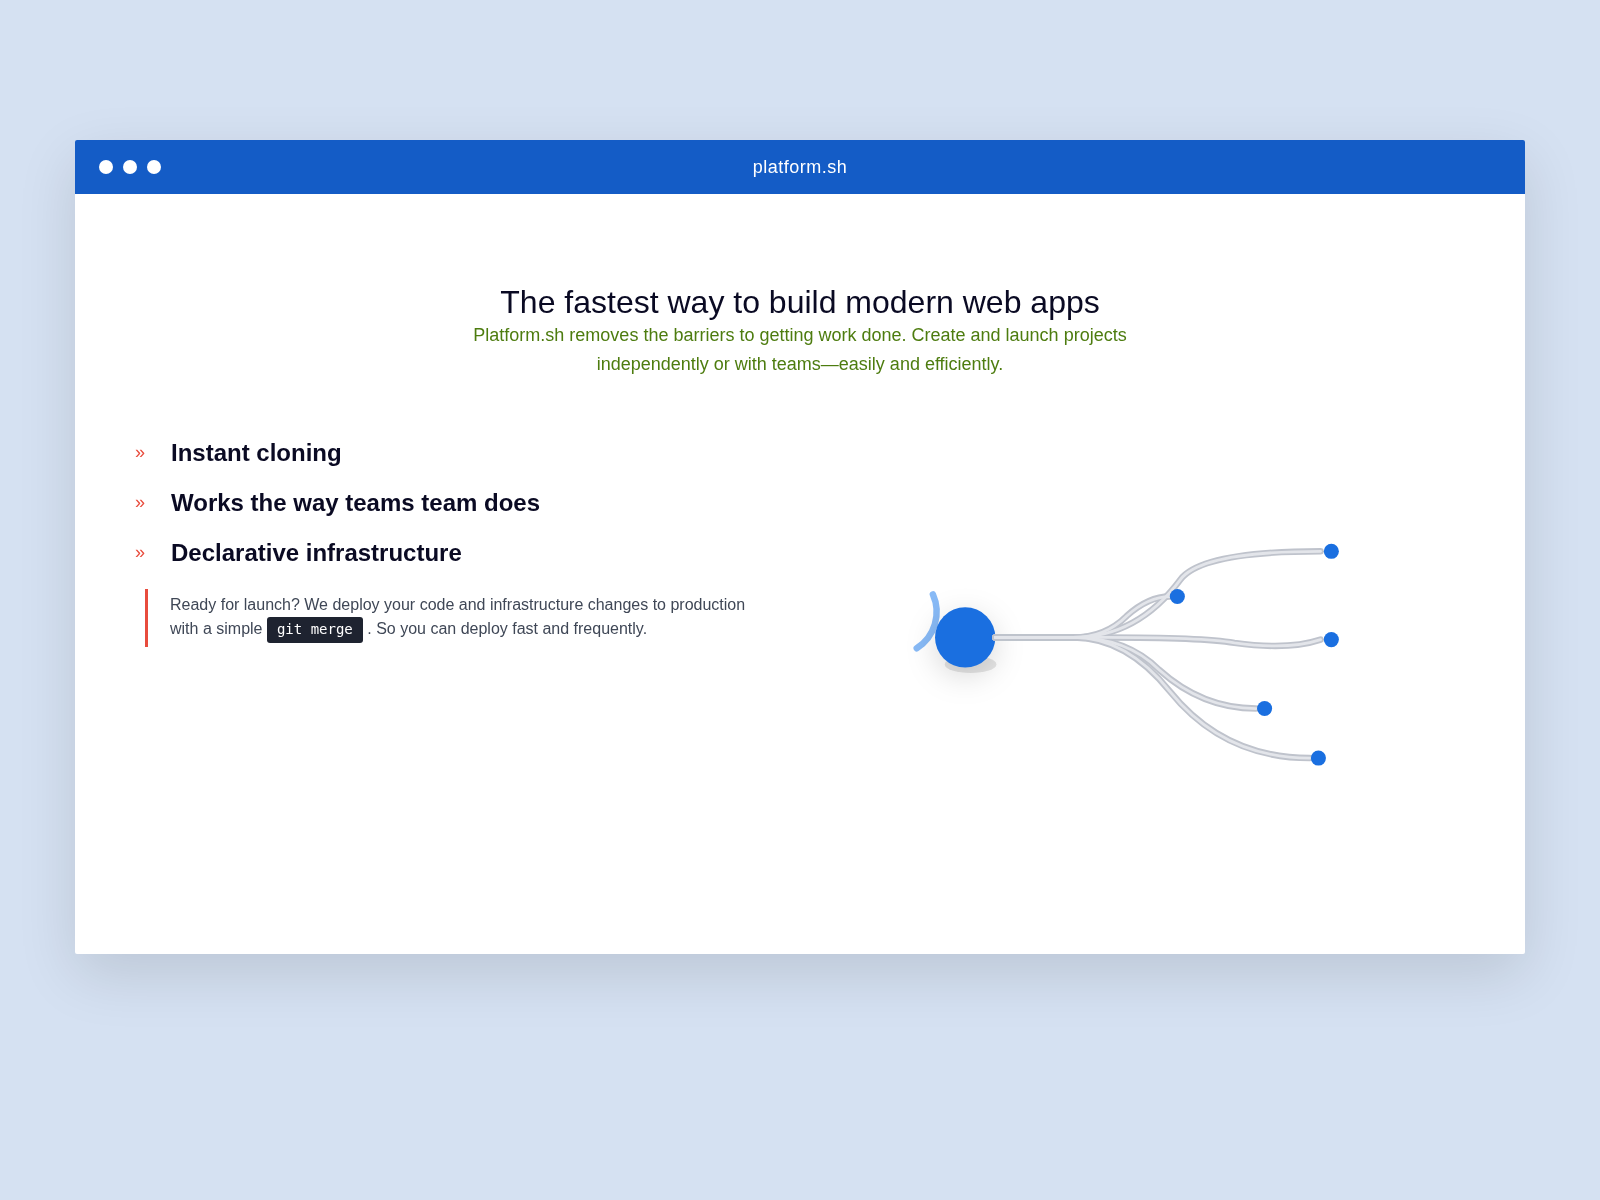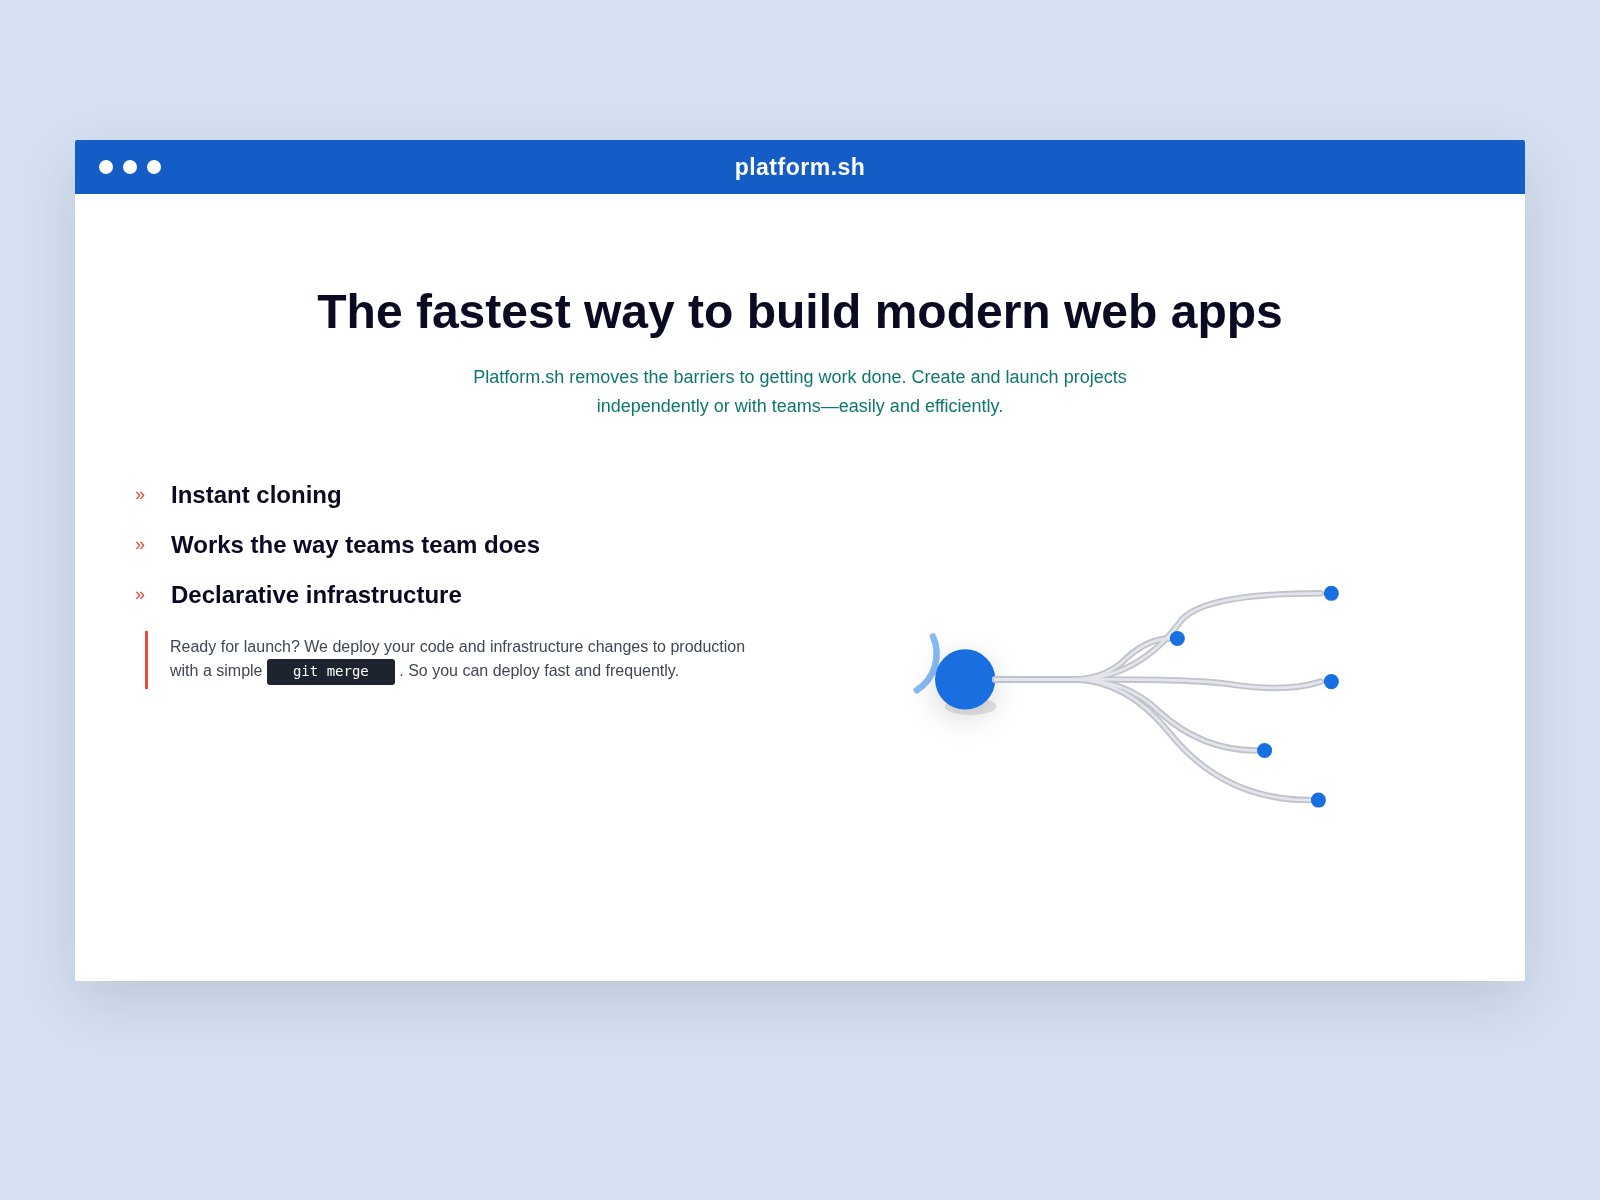--- a/index.html
+++ b/index.html
@@ -36,41 +36,40 @@
     width: 14px;
     height: 14px;
     border-radius: 50%;
     background: #ffffff;
   }
   .titlebar-title {
     position: absolute;
     left: 0; right: 0;
     text-align: center;
     color: #ffffff;
-    font-size: 23px;
+    font-size: 18px;
     letter-spacing: .5px;
-    font-weight: 700;
+    font-weight: 400;
     pointer-events: none;
   }
   .page {
     padding: 90px 60px 140px 60px;
     min-height: 760px;
   }
   .hero-title {
     text-align: center;
-    font-size: 48px;
-    font-weight: 700;
+    font-size: 32px;
+    font-weight: 400;
     color: #0a0a23;
-    margin-bottom: 24px;
   }
   .hero-sub {
     text-align: center;
     font-size: 18px;
     line-height: 1.6;
-    color: #0f766e;
+    color: #4d7c0f;
     max-width: 760px;
     margin: 0 auto 60px auto;
   }
   .columns {
     display: flex;
     align-items: flex-start;
     gap: 20px;
   }
   .features {
     flex: 1 1 50%;
@@ -103,21 +102,21 @@
     line-height: 1.55;
     color: #3f4756;
     max-width: 620px;
   }
   .feature-desc .code {
     display: inline-block;
     background: #1e2330;
     color: #ffffff;
     font-family: ui-monospace, Menlo, Monaco, Consolas, monospace;
     font-size: 14px;
-    padding: 2px 26px;
+    padding: 2px 10px;
     border-radius: 3px;
     vertical-align: baseline;
   }
   .illustration {
     flex: 1 1 50%;
     position: relative;
     height: 280px;
     margin-top: 80px;
   }
   .illustration svg {

